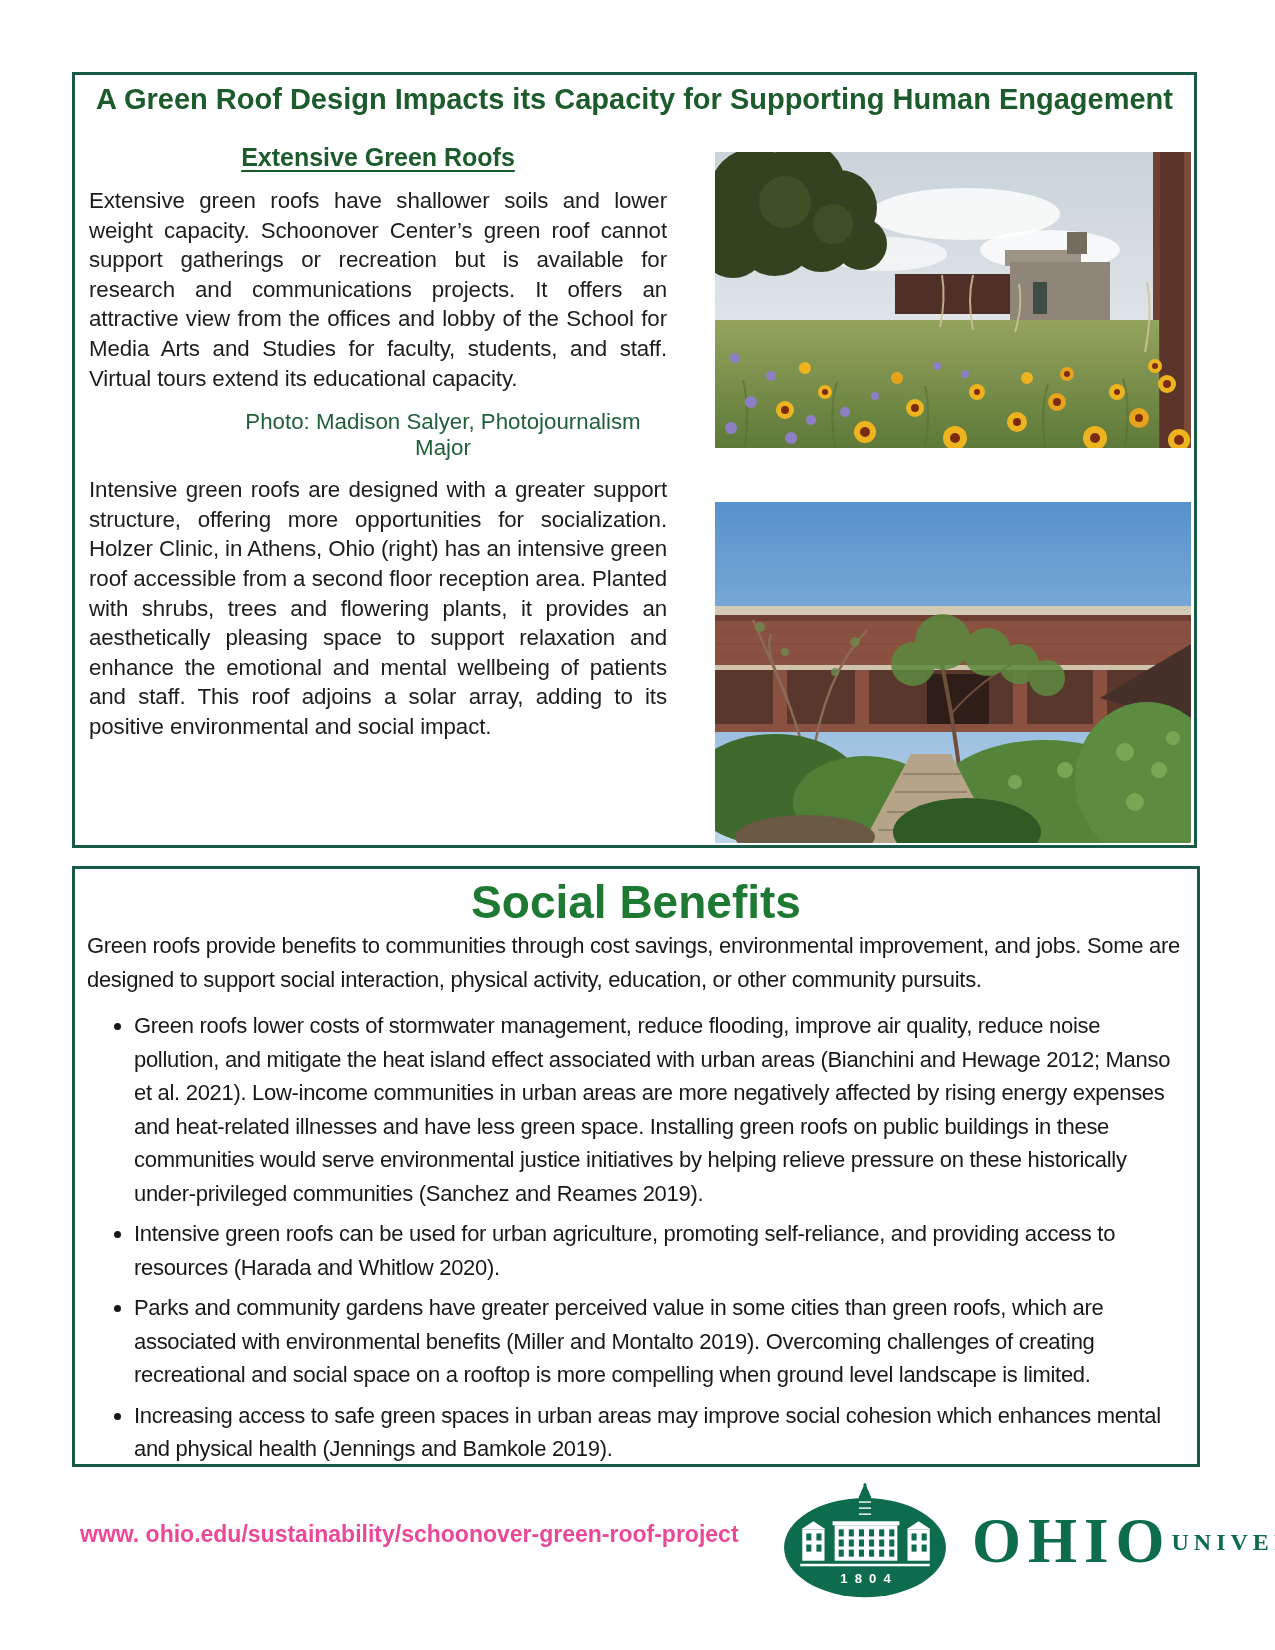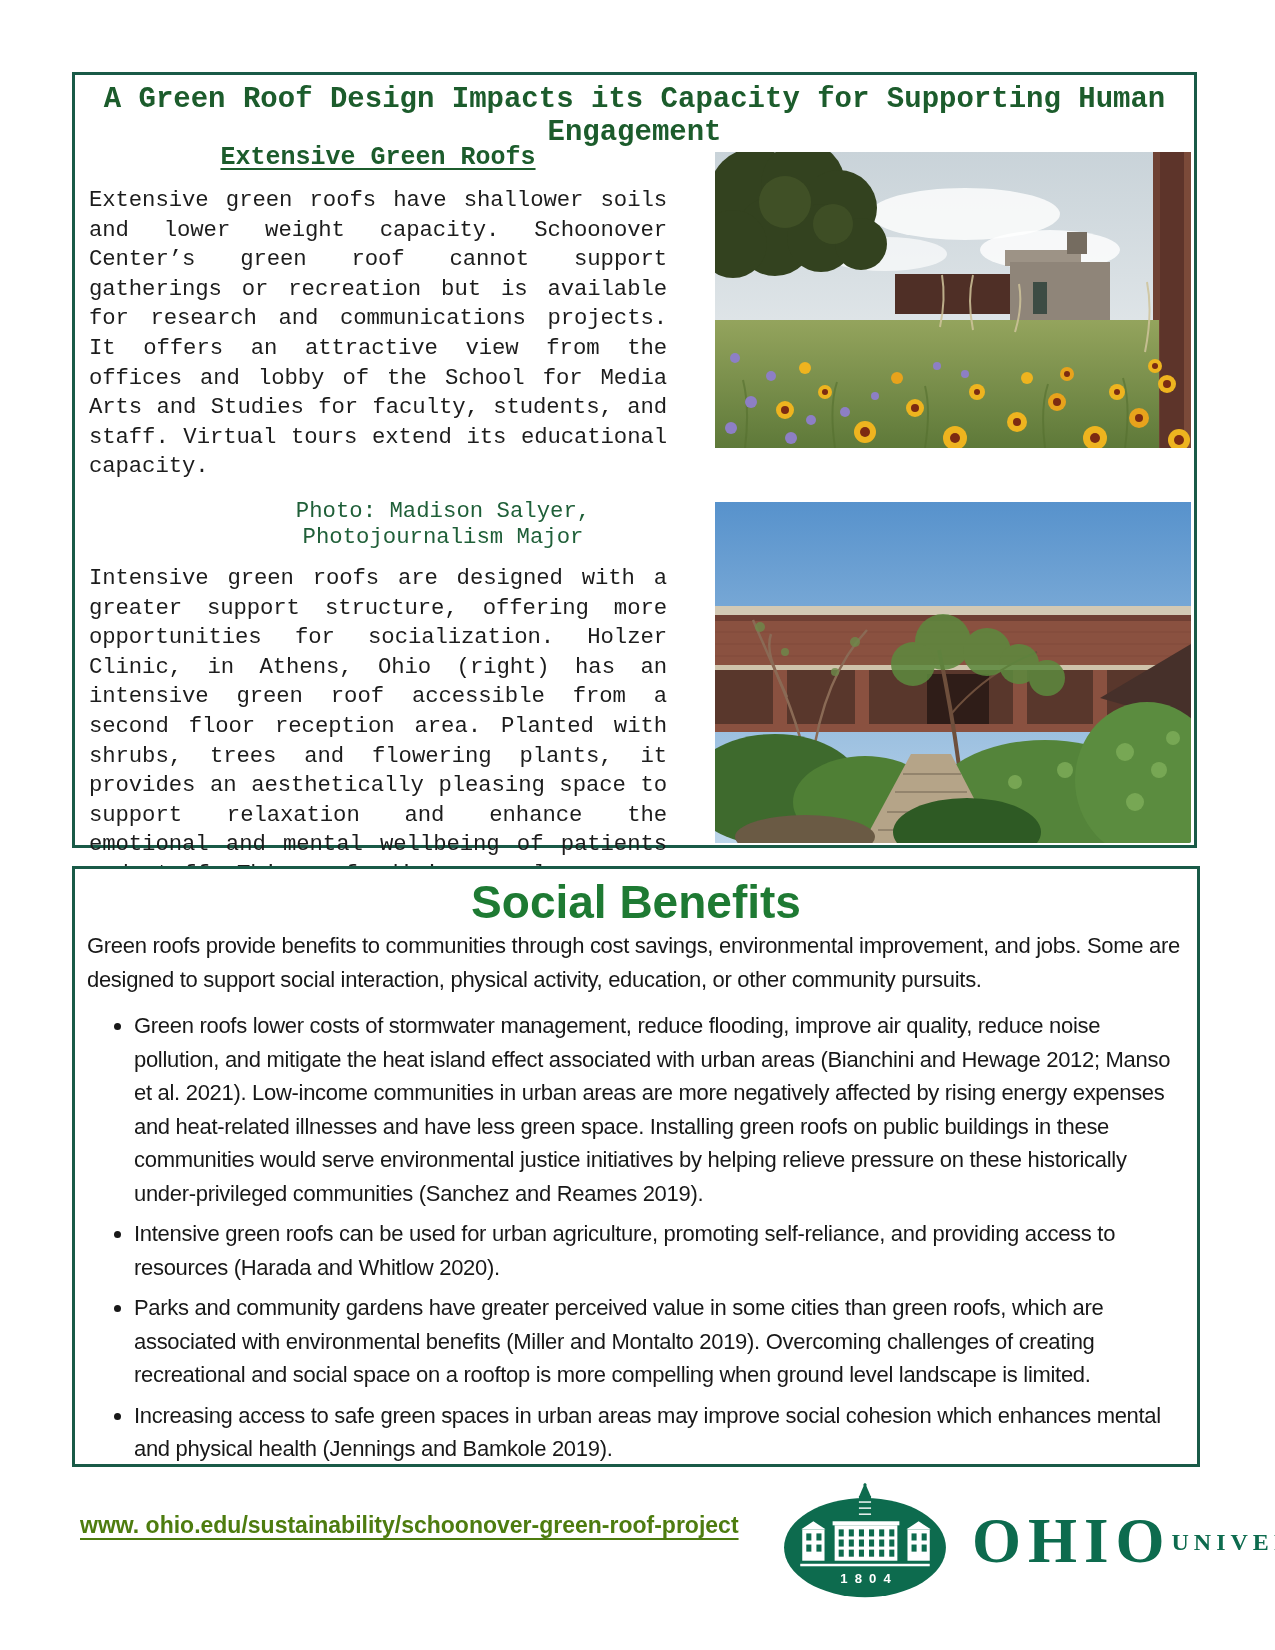--- a/index.html
+++ b/index.html
@@ -5,21 +5,21 @@
   html,body{margin:0;padding:0;}
   body{
     width:1275px;height:1650px;background:#ffffff;
     font-family:"Liberation Sans",sans-serif;
     position:relative;overflow:hidden;
   }
   .page{position:absolute;inset:0;background:#ffffff;}
 
   
   .box{position:absolute;border:3px solid #195a47;background:#ffffff;box-sizing:content-box;}
-  .box-top{left:72px;top:72px;width:1119px;height:770px;font-family:Liberation Mono, monospace;}
+  .box-top{left:72px;top:72px;width:1119px;height:770px;}
   .box-social{left:72px;top:866px;width:1122px;height:595px;}
 
   
   .main-title{
     position:absolute;top:8px;left:0;right:0;margin:0;
     text-align:center;font-size:29px;font-weight:bold;color:#1c5c2c;
   }
   .col-left{position:absolute;left:14px;top:56px;width:578px;}
   .sec-head{
     margin:12px 0 0;text-align:center;font-size:25px;font-weight:bold;
@@ -50,22 +50,22 @@
   .benefit-list{margin:13px 14px 0 3px;padding-left:56px;}
   .benefit-list li{
     font-size:22px;line-height:33.5px;color:#181818;letter-spacing:-0.3px;
     margin-bottom:7px;padding-right:6px;
   }
 
   
   .footer-info{position:absolute;left:80px;top:1512px;}
   .info-label{font-size:23px;font-weight:bold;color:#14604b;}
   .info-url{
-    display:inline-block;font-size:23px;font-weight:bold;color:#4d7c0f;
-    text-decoration:underline;text-underline-offset:5px;cursor:pointer;
+    display:inline-block;margin-top:9px;font-size:23px;font-weight:bold;color:#ec4899;
+    text-underline-offset:5px;cursor:pointer;
   }
   .logo{position:absolute;left:780px;top:1482px;display:flex;align-items:center;gap:20px;}
   .seal{width:172px;height:118px;}
   .wordmark{display:flex;flex-direction:row;align-items:center;}
   .ohio{
     font-family:"Liberation Serif",serif;font-weight:bold;color:#0d6b4e;
     font-size:63px;line-height:58px;letter-spacing:7px;
   }
   .univ{
     font-family:"Liberation Serif",serif;font-weight:bold;color:#0d6b4e;

